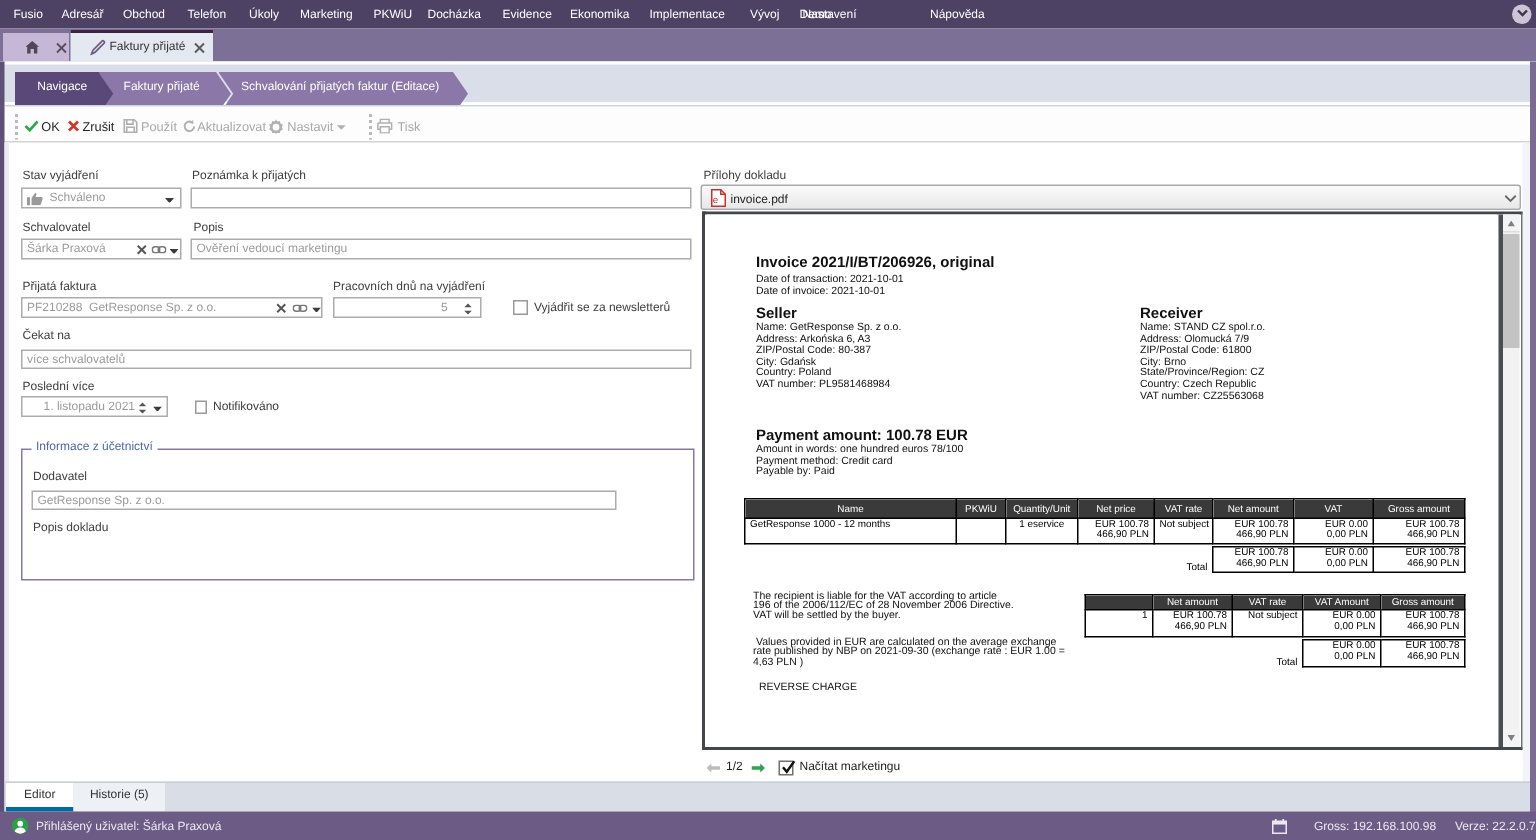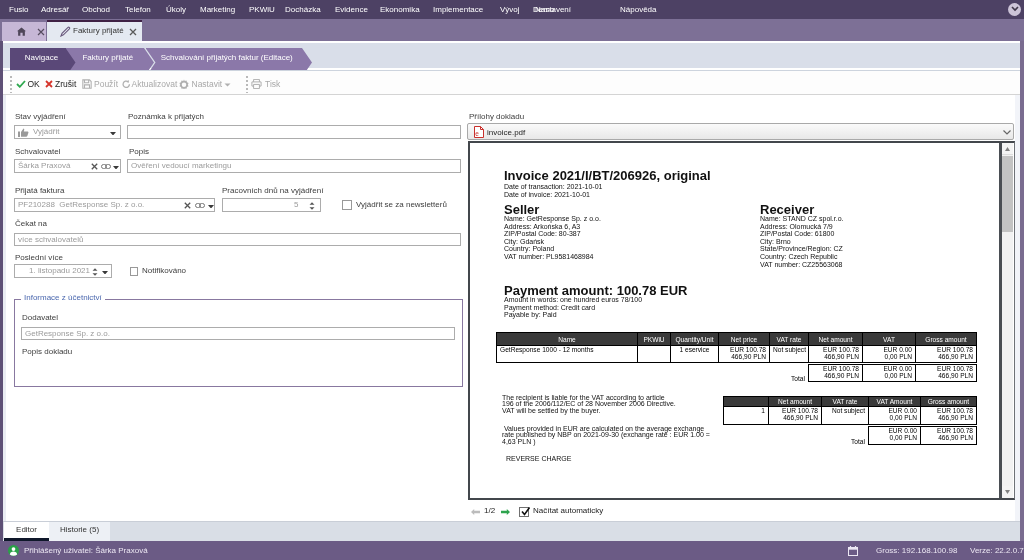--- a/index.html
+++ b/index.html
@@ -44,21 +44,21 @@
   
   #fset { left:14px; top:204px; width:449px; height:88px; border:1px solid #8878a0; }
   #fsetleg { left:21px; top:198px; padding:0 3px; background:#fff; font-size:8px; color:#4a67ae; }
 
   
   #attdd { left:467px; top:123px; width:547px; height:17px; border:1px solid #a9a9a9; border-radius:2px;
            background:linear-gradient(#fafafa,#e8e8e8); }
   #pdfframe { left:467.5px; top:141px; width:547.5px; height:359px; border:2px solid #43474c; border-left-width:3px; border-top-width:2.5px; border-right-width:1.5px; border-right-color:#6e7277; background:#fff; }
   #sbar { left:999px; top:143px; width:14px; height:355px; background:#f2f2f2; border-left:3px solid #4a4e53; }
   .pdftxt { position:absolute; font-size:7px; color:#111; line-height:7.6px; white-space:nowrap; }
-  .pdfb { font-weight:bold; font-size:13px; }
+  .pdfb { font-weight:bold; font-size:10px; }
   table.inv { position:absolute; border-collapse:collapse; font-size:6.6px; color:#000; table-layout:fixed; }
   table.inv td, table.inv th { white-space:nowrap; overflow:hidden; }
   table.inv th { background:#3a3a3a; color:#fff; font-weight:normal; border:1px solid #000; padding:0 2px; }
   table.inv td { border:1px solid #000; padding:0 3px; vertical-align:top; }
   table.inv td.nob { border:none; }
   .ra { text-align:right; }
   .ca { text-align:center; }
 
   
   #btabs { left:3px; top:521px; width:1017px; height:20px; background:#d9dee6; border-top:1px solid #c9ced7; }
@@ -155,21 +155,21 @@
 <div class="abs" id="lstrip"></div>
 <div class="abs" id="rstrip"></div>
 <div class="abs" id="formarea" style="left:0;top:95px;width:464px;height:426px;overflow:hidden">
 
   <span class="lbl" style="left:15px;top:17px">Stav vyjádření</span>
   <div class="inp" style="left:14px;top:30px;width:107px">
     <svg class="abs" style="left:3px;top:2px" width="11" height="9" viewBox="0 0 11 9">
         <path d="M0 3.5 H2 V9 H0 Z" fill="#9a9a9a"></path>
         <path d="M3 4 L5.5 0.5 Q6.6 0.8 6.2 2 L5.8 3.4 H9.7 Q10.8 3.7 10.4 4.8 L9.3 8 Q9 8.8 8.2 8.8 H3 Z" fill="#9a9a9a"></path>
       </svg>
-    <span style="margin-left:15px">Vyjádřit</span>
+    <span style="margin-left:15px">Schváleno</span>
     <svg class="abs" style="left:95px;top:5.5px" width="6" height="3.5" viewBox="0 0 6 3.5">
         <path d="M0 0 L3 3.5 L6 0 Z" fill="#3a3a3a"></path>
       </svg>
   </div>
   <span class="lbl" style="left:128px;top:17px">Poznámka k přijatých</span>
   <div class="inp" style="left:127px;top:30px;width:334px"></div>
 
   <span class="lbl" style="left:15px;top:52px">Schvalovatel</span>
   <div class="inp" style="left:14px;top:64px;width:107px">
     <span>Šárka Praxová</span>
@@ -223,21 +223,21 @@
     <svg class="abs" style="right:3.5px;top:5.5px" width="6" height="3.5" viewBox="0 0 6 3.5">
         <path d="M0 0 L3 3.5 L6 0 Z" fill="#3a3a3a"></path>
       </svg>
   </div>
   <div class="cb" style="left:129.5px;top:172px;width:8.5px;height:8.5px"></div>
   <span class="lbl" style="left:142px;top:171px">Notifikováno</span>
 
   <div class="abs" id="fset"></div>
   <span class="abs" id="fsetleg">Informace z účetnictví</span>
   <span class="lbl" style="left:22px;top:218px">Dodavatel</span>
-  <div class="inp" style="left:21px;top:232px;width:434px;height:13px">GetResponse Sp. z o.o.</div>
+  <div class="inp" style="left:21px;top:232px;width:390px;height:13px">GetResponse Sp. z o.o.</div>
   <span class="lbl" style="left:22px;top:252px">Popis dokladu</span>
 </div>
 <span class="lbl abs" style="left:469px;top:112px">Přílohy dokladu</span>
 <div class="abs" id="attdd">
   <svg class="abs" style="left:6px;top:2px" width="10" height="12" viewBox="0 0 10 12">
       <path d="M0.5 0.5 H6.5 L9.5 3.5 V11.5 H0.5 Z" fill="#fff" stroke="#c9302c" stroke-width="1"></path>
       <path d="M6.5 0.5 V3.5 H9.5" fill="none" stroke="#c9302c" stroke-width="1"></path>
       <text x="1.2" y="9.5" font-size="6.5" fill="#c9302c" font-family="Liberation Sans">e</text>
     </svg>
   <span class="abs" style="left:19px;top:3.5px;font-size:8px;color:#222">invoice.pdf</span>
@@ -370,24 +370,24 @@
     </svg>
   <span class="abs" style="left:16px;top:3px;font-size:8px;color:#222">1/2</span>
   <svg class="abs" style="left:33px;top:6px" width="9" height="6" viewBox="0 0 9 6">
       <path d="M5.8 0 L9 3 L5.8 6 V4.2 H0 V1.8 H5.8 Z" fill="#2ea44e"></path>
     </svg>
   <div class="abs" style="left:51px;top:3.5px;width:10px;height:10px;border:1px solid #707070;background:#fff">
     <svg class="abs" style="left:1px;top:-1px" width="9" height="9" viewBox="0 0 9 9">
         <path d="M1 4.5 L3.5 7.5 L8.5 0.5" stroke="#111" stroke-width="1.6" fill="none"></path>
       </svg>
   </div>
-  <span class="abs" style="left:65px;top:3px;font-size:8px;color:#222">Načítat automaticky</span>
+  <span class="abs" style="left:65px;top:3px;font-size:8px;color:#222">Načítat marketingu</span>
 </div>
 <div class="abs" id="btabs">
-  <div class="abs" style="left:1px;top:0;width:45px;height:19px;background:#fff;border-bottom:3px solid #0f172a;font-size:8px;color:#333;text-align:center;line-height:15px">Editor</div>
+  <div class="abs" style="left:1px;top:0;width:45px;height:19px;background:#fff;border-bottom:3px solid #0369a1;font-size:8px;color:#333;text-align:center;line-height:15px">Editor</div>
   <div class="abs" style="left:46px;top:0;width:61px;height:19px;background:#edf0f5;font-size:8px;color:#333;text-align:center;line-height:15px">Historie (5)</div>
 </div>
 <div class="abs" id="statusbar">
   <svg class="abs" style="left:8px;top:4px" width="11" height="11" viewBox="0 0 11 11">
       <circle cx="5.5" cy="5.5" r="5.5" fill="#2aa148"></circle>
       <circle cx="5.5" cy="4.1" r="1.9" fill="#fff"></circle>
       <path d="M1.8 9.4 Q2.5 6.6 5.5 6.6 Q8.5 6.6 9.2 9.4 A5.5 5.5 0 0 1 1.8 9.4 Z" fill="#fff"></path>
     </svg>
   <span style="left:24px">Přihlášený uživatel: Šárka Praxová</span>
   <svg class="abs" style="left:848px;top:5px" width="10" height="10" viewBox="0 0 10 10">

